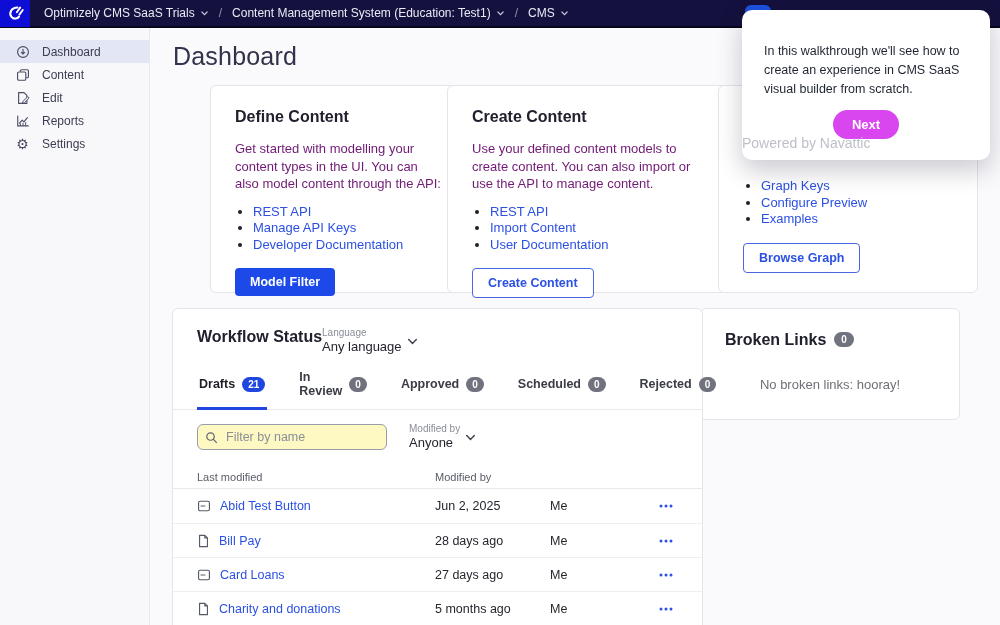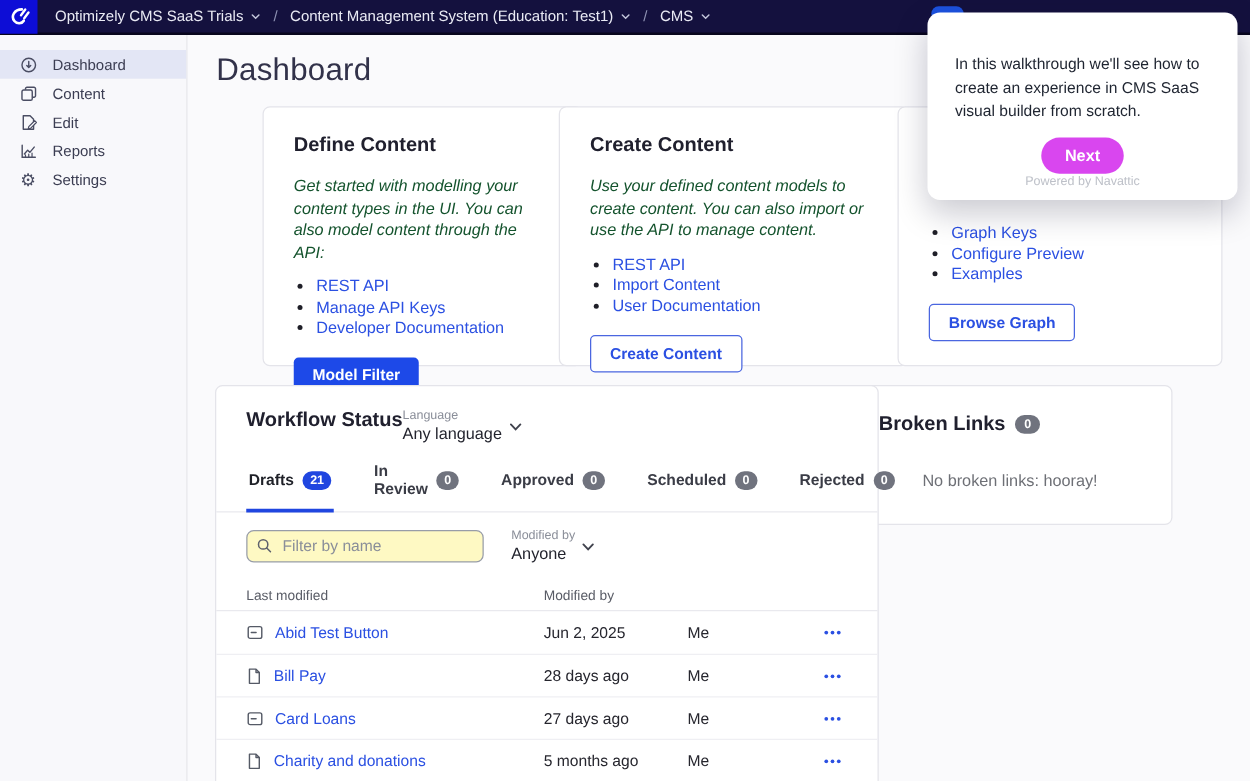--- a/index.html
+++ b/index.html
@@ -40,39 +40,39 @@
   .main-title {
     position:absolute; left:173px; top:42px; font-size:25px;
     font-weight:500; color:#32324A; letter-spacing:.2px;
   }
   .card {
     position:absolute; background:#fff; border:1px solid #E4E4EA;
     border-radius:6px;
   }
   .card-pad { padding:21px 24px; }
   .card-title { font-size:16px; font-weight:700; color:#20202E; line-height:20px; }
-  .card-body { margin-top:13px; font-size:13px; line-height:17.5px; color:#14532d;font-style:italic; }
+  .card-body { margin-top:13px; font-size:13px; line-height:17.5px; color:#701a75; }
   .link-list { margin-top:11px; padding-left:18px; }
   .link-list li { line-height:16.5px; font-size:13px; color:#1F1F28; }
   .blue-link { color:#2B50E2; text-decoration:none; cursor:pointer; }
   .btn-primary {
     margin-top:15px; display:inline-block; background:#1D49E8; color:#fff;
     border:none; border-radius:4px; font-size:12.5px; font-weight:600;
     padding:7px 15px; cursor:pointer; font-family:inherit;
   }
   .btn-outline {
     margin-top:15px; display:inline-block; background:#fff; color:#2B50E2;
     border:1px solid #4A66E0; border-radius:4px; font-size:12.5px; font-weight:600;
     padding:7px 15px; cursor:pointer; font-family:inherit;
   }
   #define-card { left:172px; top:85px; width:256px; height:208px;margin-left:38px; }
   #create-card { left:447px; top:85px; width:280px; height:208px; }
   #graph-card  { left:718px; top:85px; width:260px; height:208px; }
   #graph-card .link-list { margin-top:71px; }
-  #broken-card { left:678px; top:308px; width:260px; height:112px; }
+  #broken-card { left:700px; top:308px; width:260px; height:112px; }
   .badge-gray {
     display:inline-block; background:#70737E; color:#fff; font-size:10px;
     font-weight:700; border-radius:9px; padding:2px 7px; margin-left:8px;
     vertical-align:2px;
   }
   .broken-empty { margin-top:27px; text-align:center; font-size:13px; color:#6E7076; }
   
   #workflow-card { left:172px; top:308px; width:531px; height:340px; padding:18px 0 0 0; }
   .wf-header { display:flex; align-items:flex-start; padding:0 26px 0 24px; }
   .select-block { display:flex; align-items:center; gap:4px; cursor:pointer; }
@@ -133,22 +133,22 @@
     position:absolute; left:6px; bottom:-4px; width:12px; height:12px;
     background:#fff; border-radius:2px; transform:rotate(45deg); z-index:0;
   }
   .popup-text { font-size:12.5px; line-height:19px; color:#1E2430; }
   .popup-next-row { text-align:center; margin-top:11px; }
   .btn-next {
     background:#d946ef; color:#fff; border:none; border-radius:17px;
     font-size:13px; font-weight:600; padding:7px 19px; cursor:pointer;
     font-family:inherit;
   }
-  .powered { position:absolute; bottom:9px; left:0; width:100%; text-align:center;
-    font-size:10px; color:#BDC0C8; }
+  .powered { position:absolute; bottom:9px; left:0; width:100%; text-align:left;
+    font-size:14px; color:#BDC0C8; }
 </style>
 </head>
 <body>
 
 <div class="navbar">
   <div class="logo-box">
     <svg width="20" height="20" viewBox="0 0 20 20">
       <path d="M12.5 4.5 C6.5 4.5 3.5 10 6.5 13.8 C8.6 16.4 12.6 16 14 13.6" fill="none" stroke="#fff" stroke-width="2.1" stroke-linecap="round"></path>
       <path d="M11.8 9.2 L15.2 4.6" stroke="#fff" stroke-width="1.9" stroke-linecap="round"></path>
       <path d="M14.4 11.6 L17.8 7" stroke="#fff" stroke-width="1.9" stroke-linecap="round"></path>

